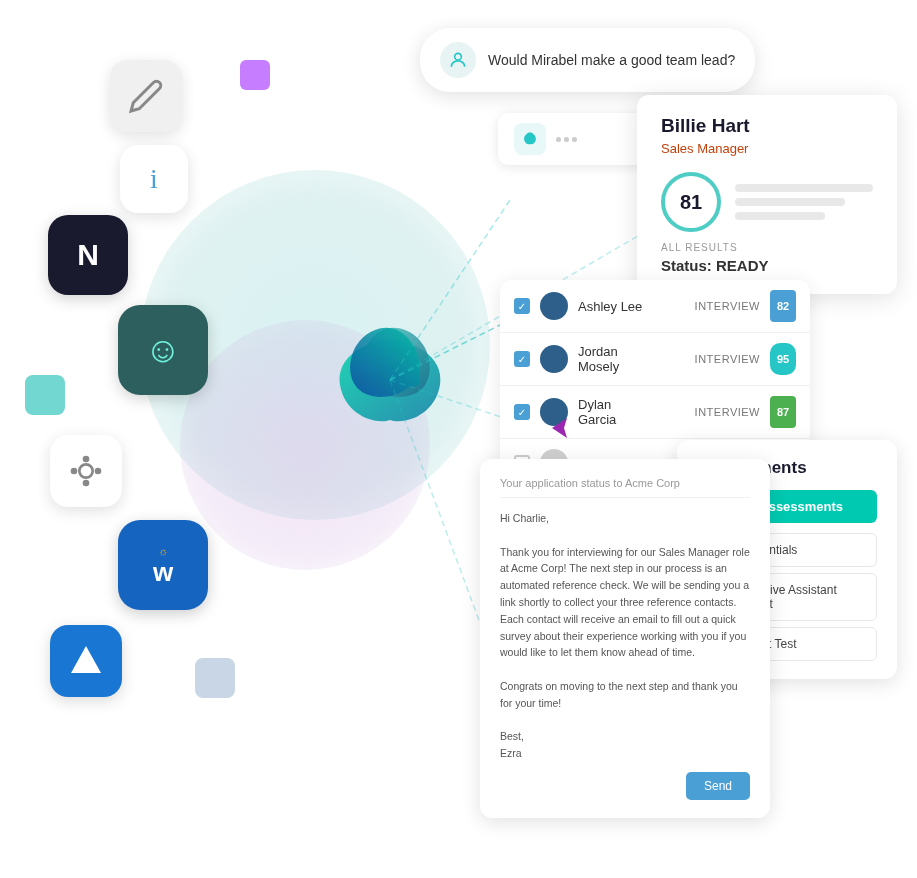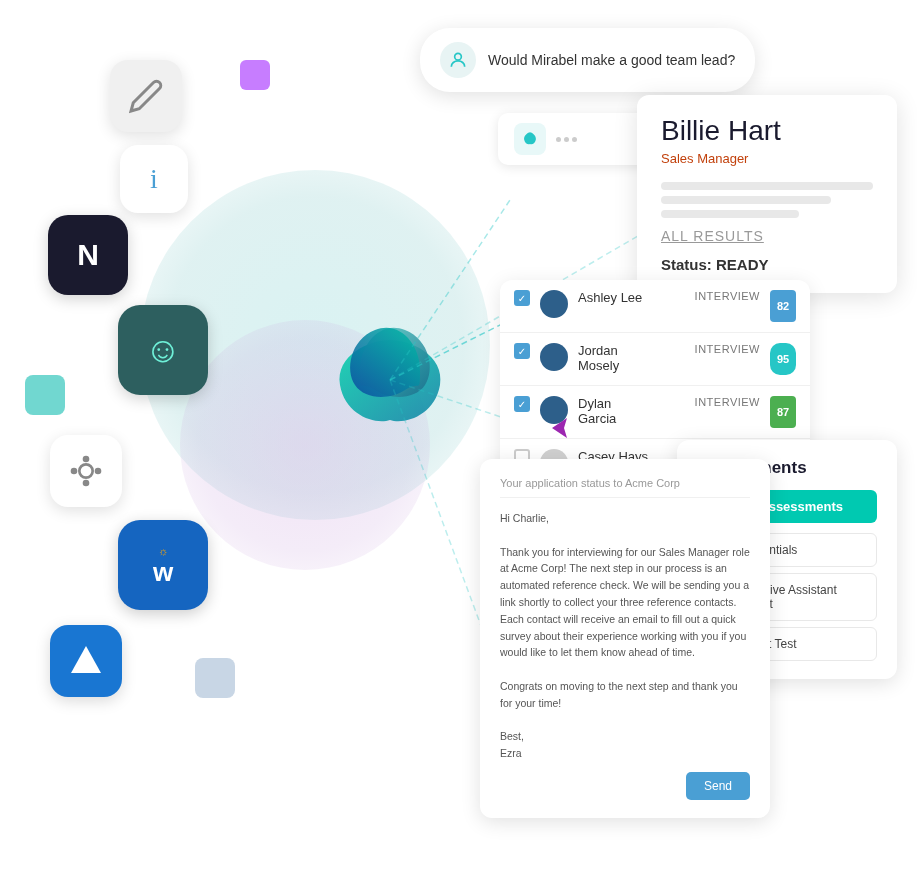--- a/index.html
+++ b/index.html
@@ -96,22 +96,22 @@
       position: absolute;
       top: 95px;
       right: 20px;
       background: white;
       border-radius: 12px;
       padding: 20px 24px;
       width: 260px;
       box-shadow: 0 4px 25px rgba(0,0,0,0.12);
     }
     .profile-name {
-      font-size: 28px;
-      font-weight: 400;
+      font-size: 19px;
+      font-weight: 700;
       color: #1a1a2e;
       margin-bottom: 4px;
     }
     .profile-title {
       font-size: 13px;
       color: #c2410c;
       margin-bottom: 16px;
     }
     .profile-score-row {
       display: flex;
@@ -140,26 +140,25 @@
     }
     .score-line {
       height: 8px;
       border-radius: 4px;
       background: #e8e8e8;
     }
     .score-line:nth-child(1) { width: 100%; }
     .score-line:nth-child(2) { width: 80%; }
     .score-line:nth-child(3) { width: 65%; }
     .all-results {
-      font-size: 14px;
+      font-size: 10px;
       color: #999;
       letter-spacing: 1px;
       text-transform: uppercase;
-      margin-bottom: 12px;
-      text-decoration: underline;
+      margin-bottom: 4px;
     }
     .status-text {
       font-size: 15px;
       color: #555;
     }
     .status-text span {
       font-weight: 600;
       color: #333;
     }
 
@@ -169,21 +168,21 @@
       top: 280px;
       left: 500px;
       background: white;
       border-radius: 12px;
       box-shadow: 0 4px 20px rgba(0,0,0,0.1);
       width: 310px;
       overflow: hidden;
     }
     .candidate-row {
       display: flex;
-      align-items: flex-start;
+      align-items: center;
       padding: 10px 14px;
       border-bottom: 1px solid #f0f0f0;
       gap: 10px;
     }
     .candidate-row:last-child { border-bottom: none; }
     .cand-checkbox {
       width: 16px;
       height: 16px;
       border-radius: 3px;
       border: 2px solid #ccc;
@@ -477,20 +476,21 @@
     <div class="mini-dot"></div>
     <div class="mini-dot"></div>
     <div class="mini-dot"></div>
   </div>
 </div>
 
 <div class="profile-card">
   <div class="profile-name">Billie Hart</div>
   <div class="profile-title">Sales Manager</div>
   <div class="profile-score-row">
+    <div class="score-circle">81</div>
     <div class="score-lines">
       <div class="score-line"></div>
       <div class="score-line"></div>
       <div class="score-line"></div>
     </div>
   </div>
   <div class="all-results">ALL RESULTS</div>
   <div class="status-text">
     <span>Status:</span>
     <span>READY</span>

